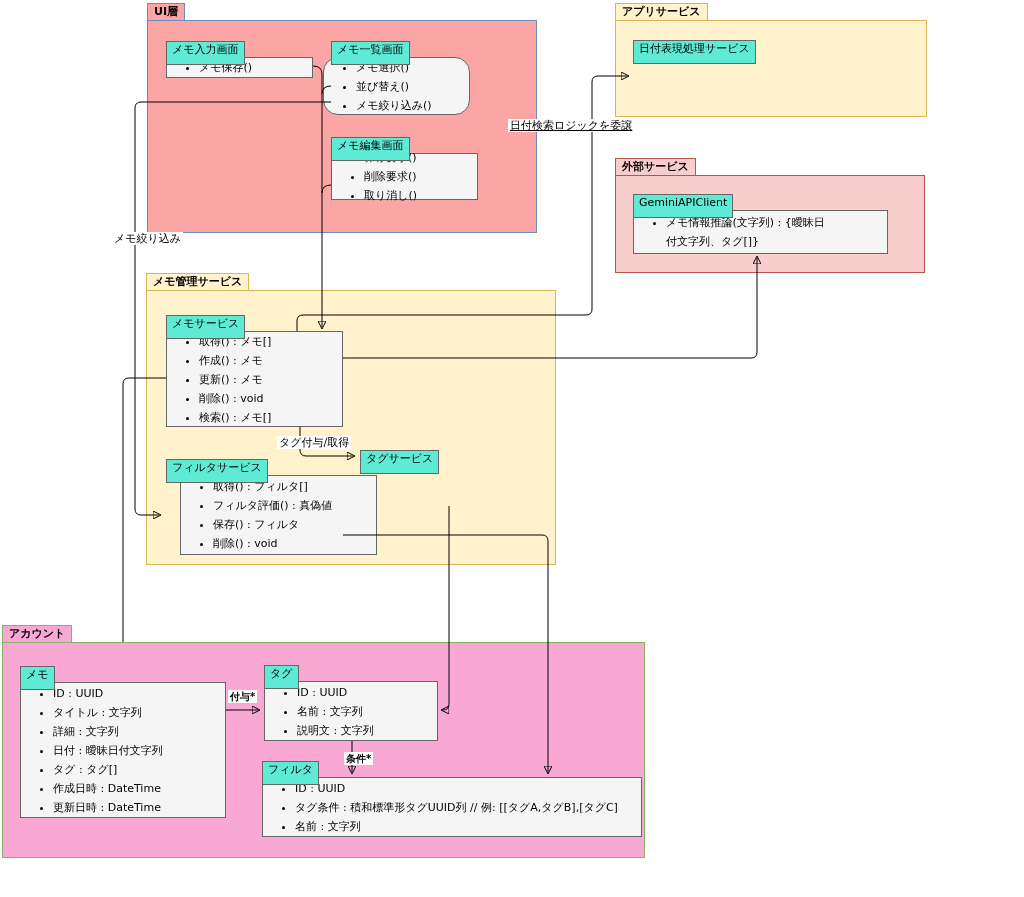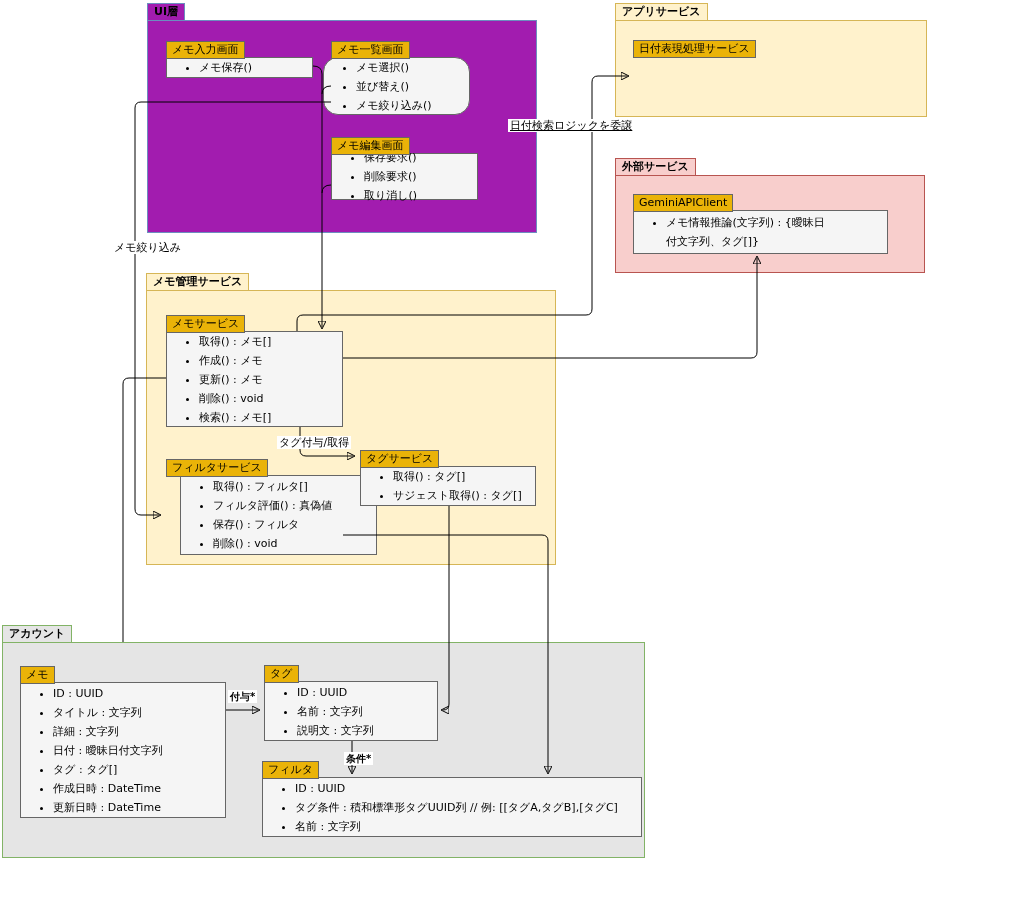--- a/index.html
+++ b/index.html
@@ -1,26 +1,26 @@
 <!DOCTYPE html>
 <html><head>
 <meta charset="utf-8">
 <style>
   html,body{margin:0;padding:0;background:#ffffff;}
   .canvas{position:relative;width:1024px;height:897px;background:#ffffff;
           font-family:"DejaVu Sans",sans-serif;font-size:11px;color:#000;overflow:hidden;}
   .grp-body{position:absolute;box-sizing:border-box;border:1px solid;z-index:1;}
   .grp-tab{position:absolute;box-sizing:border-box;border:1px solid;height:18px;line-height:16px;
            padding:0 6px;font-weight:bold;white-space:nowrap;z-index:3;}
-  .ui{background:#a21caf;border-color:#6c8ebf;}
+  .ui{background:#fca5a5;border-color:#6c8ebf;}
   .yl{background:#fff2cc;border-color:#d6b656;}
   .rd{background:#f8cecc;border-color:#b85450;}
-  .gn{background:#e5e5e5;border-color:#82b366;}
-  .cls-tab{position:absolute;box-sizing:border-box;border:1px solid #666;background:#eab308;
-           height:18px;line-height:15px;padding:0 5px;white-space:nowrap;z-index:5;}
+  .gn{background:#f9a8d4;border-color:#82b366;}
+  .cls-tab{position:absolute;box-sizing:border-box;border:1px solid #666;background:#5eead4;
+           height:24px;line-height:15px;padding:0 5px;white-space:nowrap;z-index:5;}
   .cls-body{position:absolute;box-sizing:border-box;border:1px solid #666;background:#f5f5f5;
             z-index:4;display:flex;align-items:center;}
   .cls-body ul{margin:0;padding-left:32px;list-style:disc;}
   .cls-body li{line-height:19px;text-align:left;}
   .cls-body.wrapnarrow li{max-width:160px;}
   svg.edges{position:absolute;left:0;top:0;z-index:8;pointer-events:none;}
   svg.edges path{stroke:#000;stroke-width:1;fill:none;}
   .elbl{position:absolute;z-index:9;background:#ffffff;white-space:nowrap;padding:0 2px;line-height:13px;}
   .elbl.sm{font-weight:bold;font-size:10px;}
 </style>
@@ -119,26 +119,20 @@
       <li>取得() : フィルタ[]</li>
       <li>フィルタ評価() : 真偽値</li>
       <li>保存() : フィルタ</li>
       <li>削除() : void</li>
     </ul>
   </div>
 
   <div class="cls-tab" style="left:360px;top:450px;">
     <span>タグサービス</span>
   </div>
-  <div class="cls-body" style="left:360px;top:466px;width:176px;height:40px;">
-    <ul>
-      <li>取得() : タグ[]</li>
-      <li>サジェスト取得() : タグ[]</li>
-    </ul>
-  </div>
 
   <div class="cls-tab" style="left:20px;top:666px;">
     <span>メモ</span>
   </div>
   <div class="cls-body" style="left:20px;top:682px;width:206px;height:136px;">
     <ul>
       <li>ID : UUID</li>
       <li>タイトル : 文字列</li>
       <li>詳細 : 文字列</li>
       <li>日付 : 曖昧日付文字列</li>
@@ -183,19 +177,19 @@
     <path d="M297,331 L297,321 Q297,315 303,315 L586,315 Q592,315 592,309 L592,82 Q592,76 598,76 L627,76" marker-end="url(#ah)"></path>
     <path d="M343,358 L751,358 Q757,358 757,352 L757,258" marker-end="url(#ah)"></path>
     <path d="M300,427 L300,450 Q300,456 306,456 L353,456" marker-end="url(#ah)"></path>
     <path d="M166,378 L129,378 Q123,378 123,384 L123,642"></path>
     <path d="M343,535 L542,535 Q548,535 548,541 L548,772" marker-end="url(#ah)"></path>
     <path d="M449,506 L449,704 Q449,710 443,710" marker-end="url(#ah)"></path>
     <path d="M226,710 L258,710" marker-end="url(#ah)"></path>
     <path d="M352,741 L352,772" marker-end="url(#ah)"></path>
   </svg>
 
-  <div class="elbl" style="left:112px;top:241px;">メモ絞り込み</div>
+  <div class="elbl" style="left:112px;top:232px;">メモ絞り込み</div>
   <div class="elbl" style="left:508px;top:119px;text-decoration:underline;">日付検索ロジックを委譲</div>
   <div class="elbl" style="left:277px;top:436px;">タグ付与/取得</div>
   <div class="elbl sm" style="left:228px;top:690px;">付与*</div>
   <div class="elbl sm" style="left:344px;top:752px;">条件*</div>
 
 </div>
 
 </body></html>

